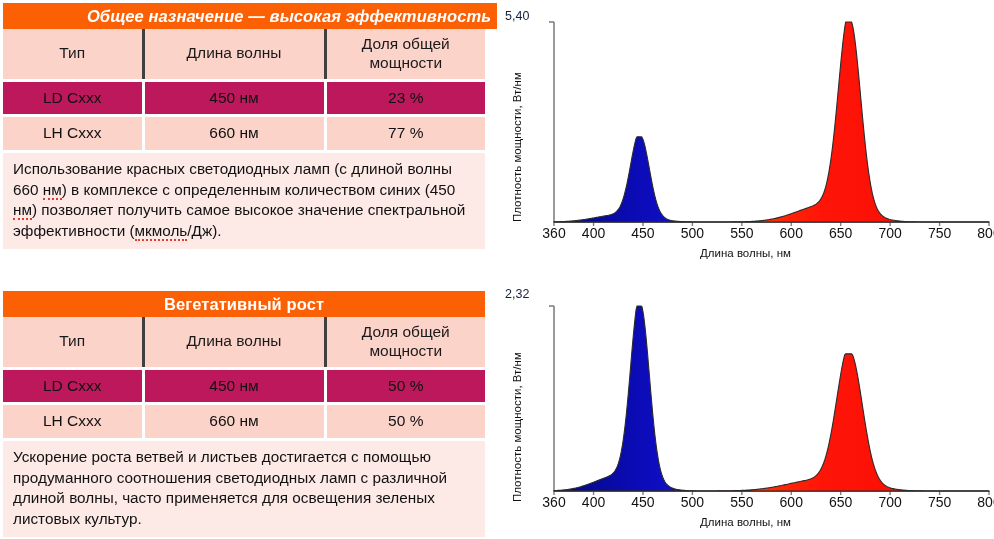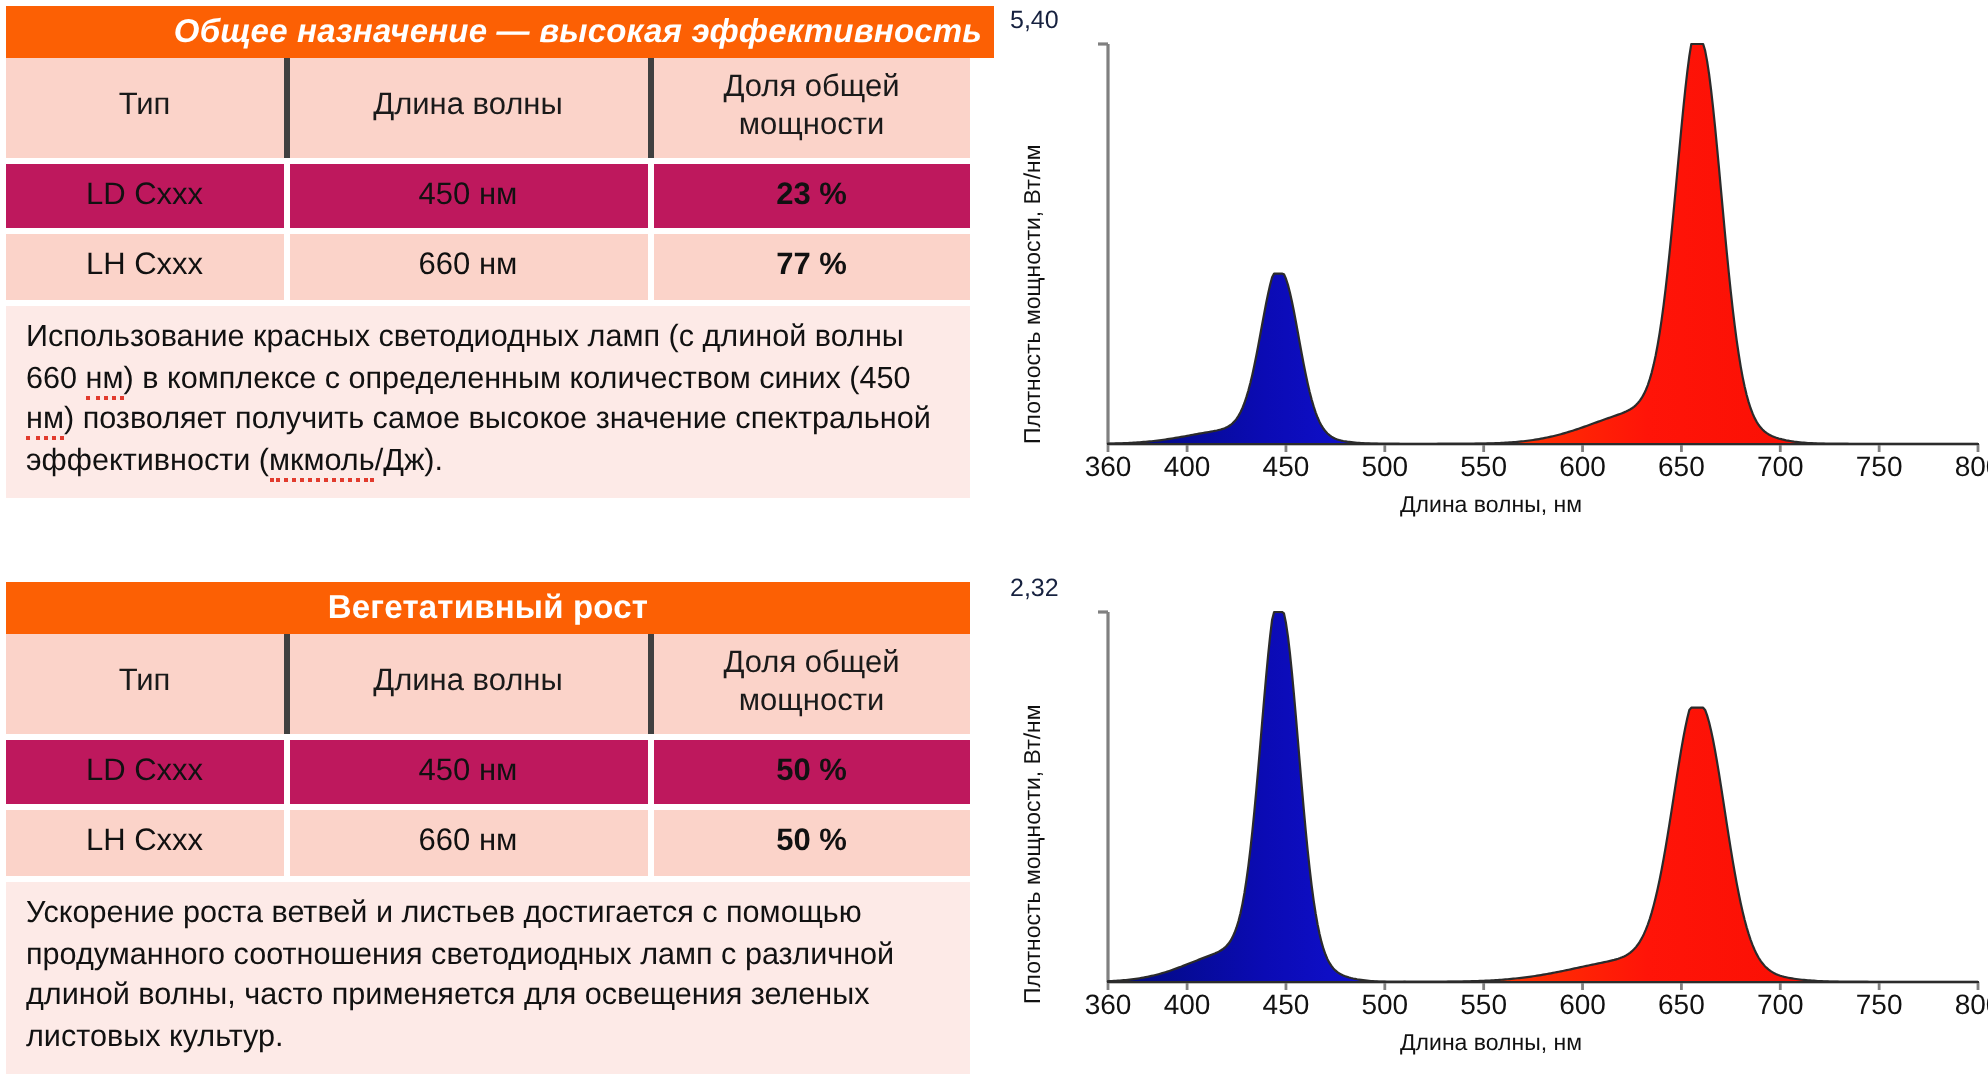--- a/index.html
+++ b/index.html
@@ -48,21 +48,21 @@
   table.spec th:last-child { border-right:none;margin-left:24px; }
 
   table.spec td {
     border-right:3px solid #ffffff;
     border-bottom:3px solid #ffffff;
     font-size:15.5px; color:#111111;
     text-align:center; vertical-align:middle;
     padding:7px 4px;
     line-height:1.2;
   }
-  table.spec td:last-child { border-right:none;font-weight:bold; }
+  table.spec td:last-child { border-right:none; }
   table.spec tr.row-a td { background:#be185d; }
   table.spec tr.row-b td { background:#fbd3c9; }
 
   .note {
     background:#fdeae7;
     color:#111111;
     font-size:15.3px;
     line-height:1.35;
     padding:6px 8px 7px 10px;
     width:482px;
@@ -167,21 +167,21 @@
             </tr>
           </tbody>
         </table>
         <div class="note">Ускорение роста ветвей и листьев достигается с помощью продуманного соотношения светодиодных ламп с различной длиной волны, часто применяется для освещения зеленых листовых культур.</div>
       </div>
     </div>
 
   </div>
 
   <div class="chart-wrap" id="chartTop" style="left:497px; top:0px; width:497px; height:272px;">
-    <div class="chart-ymax" id="ymaxTop" style="left:8px; top:3px;">5,40</div>
+    <div class="chart-ymax" id="ymaxTop" style="left:8px; top:9px;">5,40</div>
     <div class="ylab" id="ylabTop" style="left:14px; top:222px;">Плотность мощности, Вт/нм</div>
     <svg id="svgTop" width="497" height="272">
         <defs>
           <linearGradient id="svgTop-g0" x1="0%" x2="100%" y1="0%" y2="0%">
             <stop offset="0%" stop-color="#000a7a"></stop>
             <stop offset="18%" stop-color="#0b0bb4"></stop>
             <stop offset="40%" stop-color="#1414e6"></stop>
             <stop offset="70%" stop-color="#1a1aff"></stop>
             <stop offset="88%" stop-color="#0d55d0"></stop>
             <stop offset="100%" stop-color="#0fb8c8"></stop>

